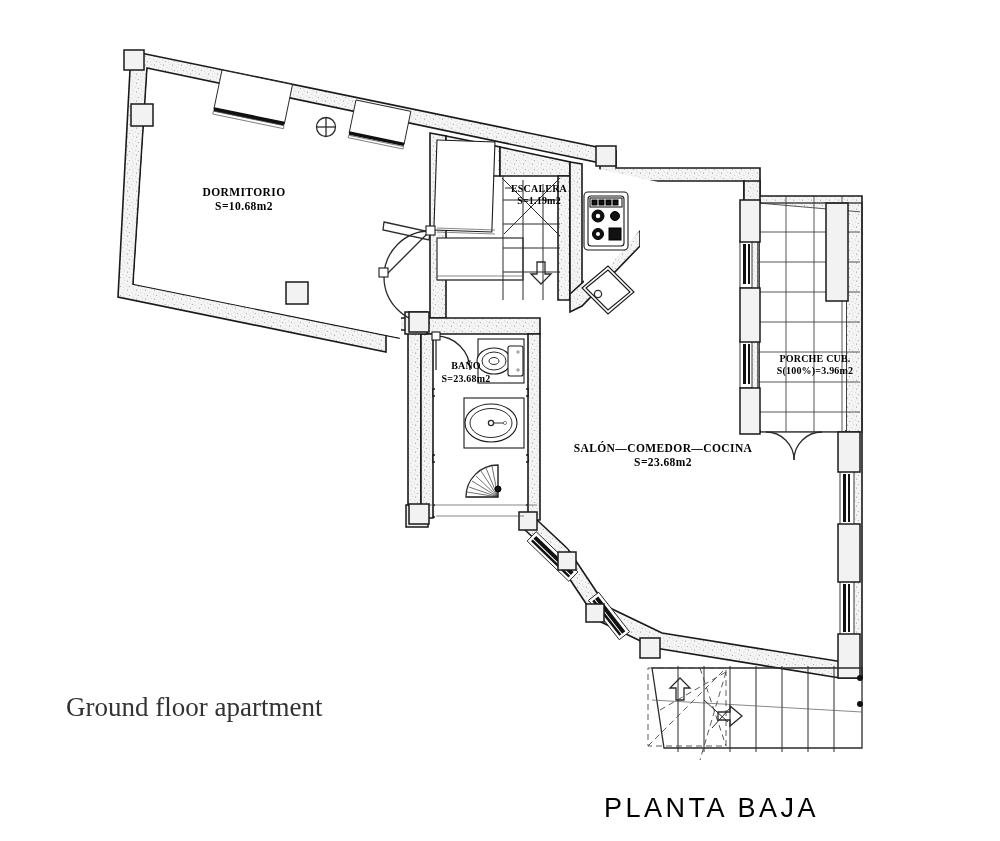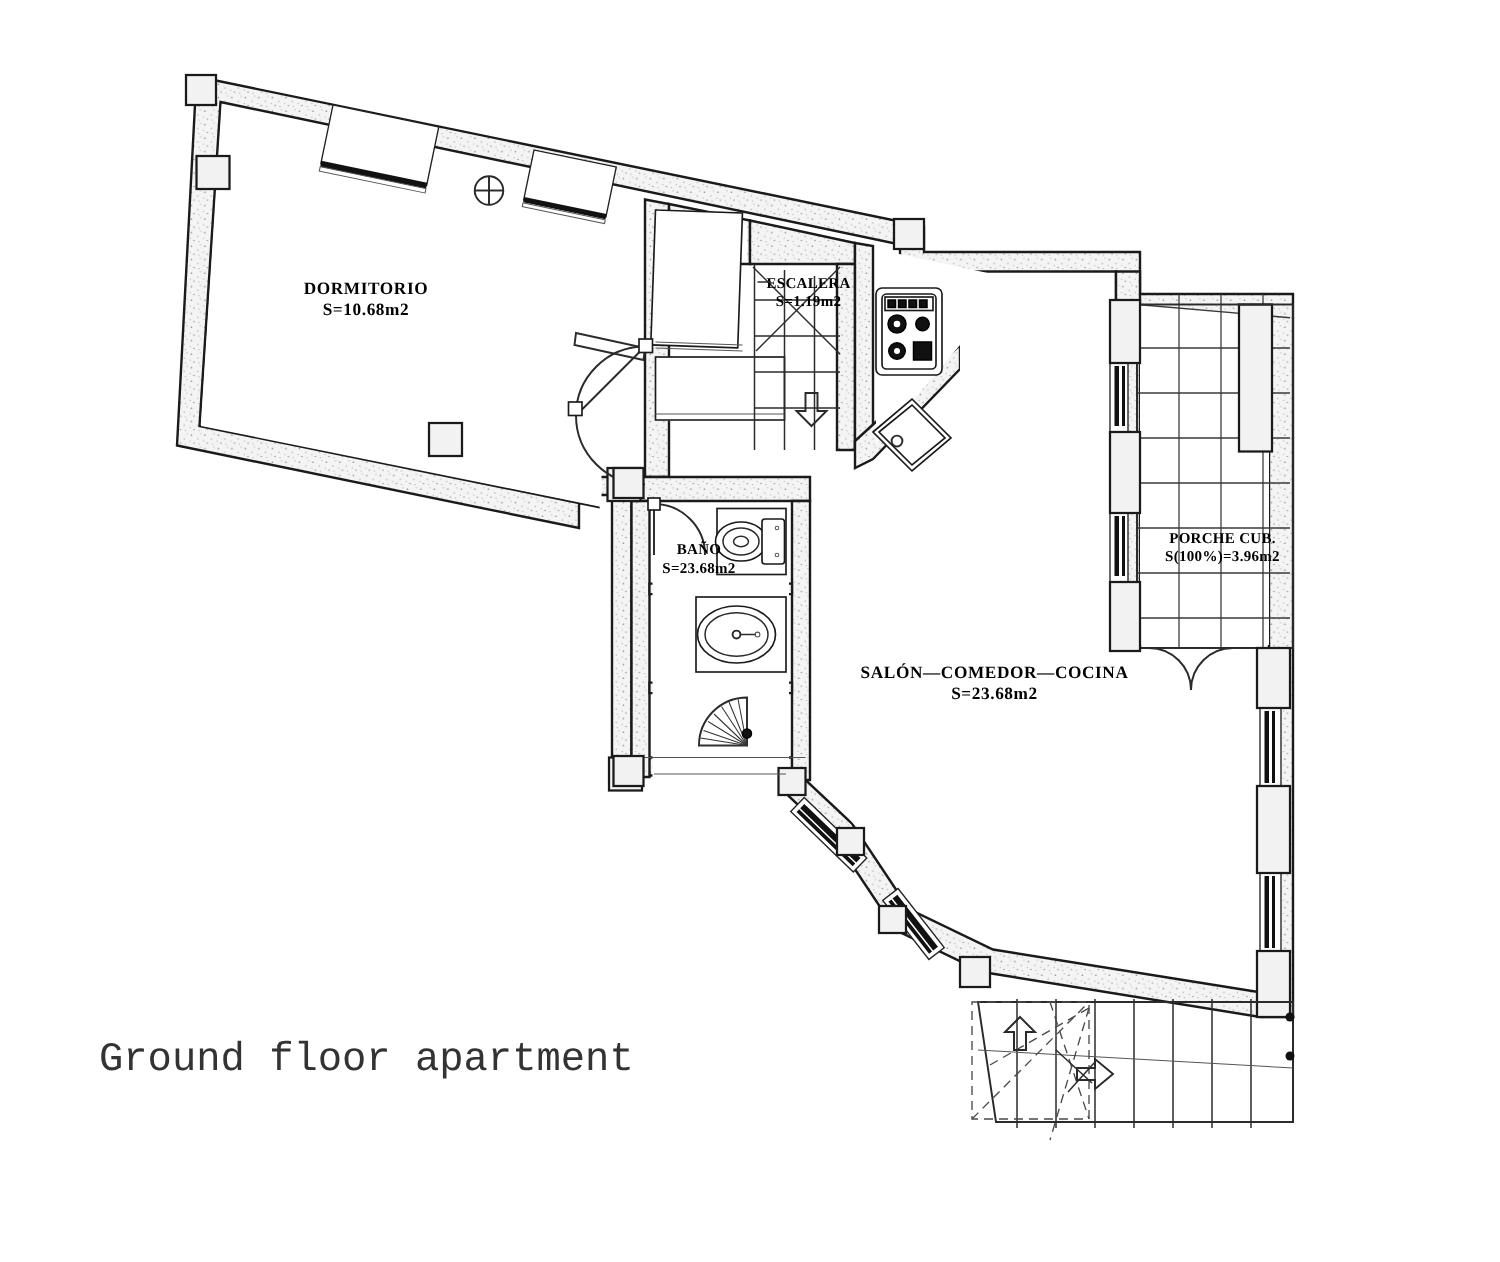--- a/index.html
+++ b/index.html
@@ -56,21 +56,21 @@
     font-weight: bold;
     font-size: 10px;
     letter-spacing: 0.2px;
     text-anchor: middle;
     fill: #000;
   }
   .caption-en {
     position: absolute;
     left: 66px;
     top: 692px;
-    font-family: Liberation Mono, monospace;
+    font-family: Liberation Serif, serif;
     font-size: 27px;
     color: #333333;
     letter-spacing: 0px;
     white-space: nowrap;
   }
   .caption-es {
     position: absolute;
     left: 604px;
     top: 793px;
     font-family: "Liberation Sans", sans-serif;
@@ -471,14 +471,15 @@
   <g>
     <line class="hair" x1="421" y1="505" x2="537" y2="505"></line>
     <line class="hair" x1="436" y1="516" x2="524" y2="516"></line>
     <rect class="wall-fill-plain" x="409" y="504" width="20" height="20"></rect>
     <rect class="wall-fill-plain" x="409" y="312" width="20" height="20"></rect>
   </g>
 
 </svg>
 
   <div class="caption-en">Ground floor apartment</div>
+  <div class="caption-es">PLANTA BAJA</div>
 
 </div>
 
 </body></html>

